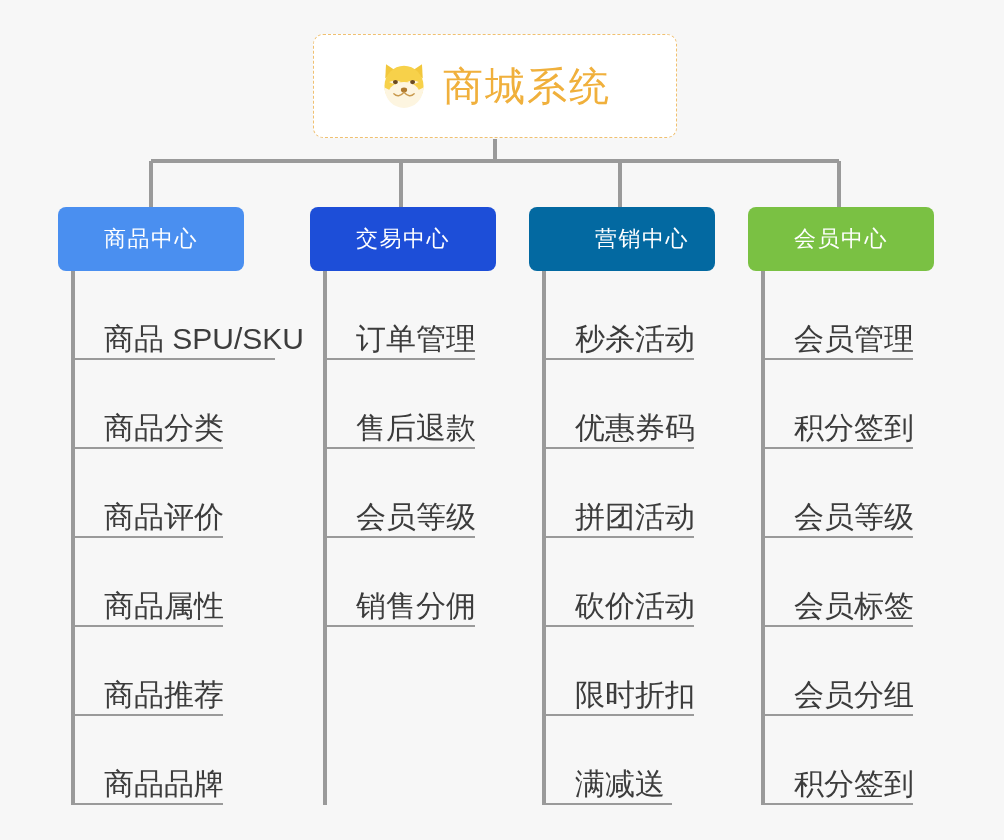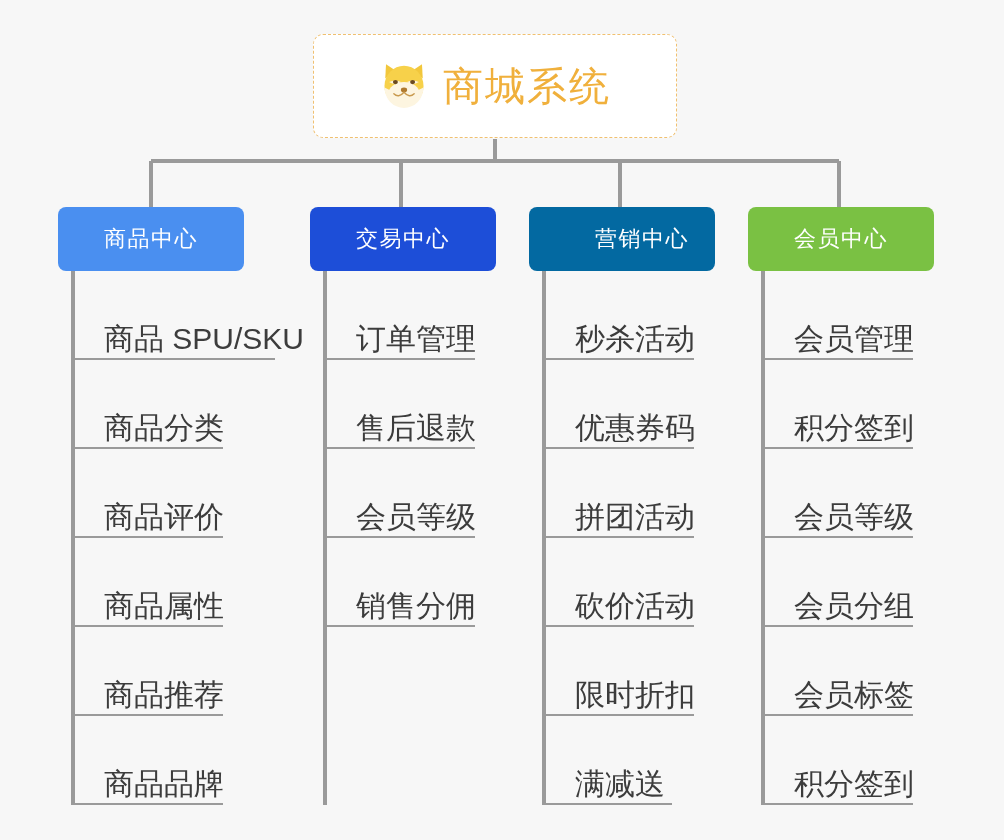--- a/index.html
+++ b/index.html
@@ -249,26 +249,26 @@
     </div>
     <div class="leaf-item">
       <span class="leaf-label">积分签到</span>
       <span class="leaf-underline" style="width: 150px; background: rgb(154, 154, 154);"></span>
     </div>
     <div class="leaf-item">
       <span class="leaf-label">会员等级</span>
       <span class="leaf-underline" style="width: 150px; background: rgb(154, 154, 154);"></span>
     </div>
     <div class="leaf-item">
+      <span class="leaf-label">会员标签</span>
+      <span class="leaf-underline" style="width: 150px; background: rgb(154, 154, 154);"></span>
+    </div>
+    <div class="leaf-item">
       <span class="leaf-label">会员分组</span>
       <span class="leaf-underline" style="width: 150px; background: rgb(154, 154, 154);"></span>
     </div>
     <div class="leaf-item">
-      <span class="leaf-label">会员标签</span>
-      <span class="leaf-underline" style="width: 150px; background: rgb(154, 154, 154);"></span>
-    </div>
-    <div class="leaf-item">
       <span class="leaf-label">积分签到</span>
       <span class="leaf-underline" style="width: 150px; background: rgb(154, 154, 154);"></span>
     </div>
   </div>
 
 </div>
 
 </body></html>

